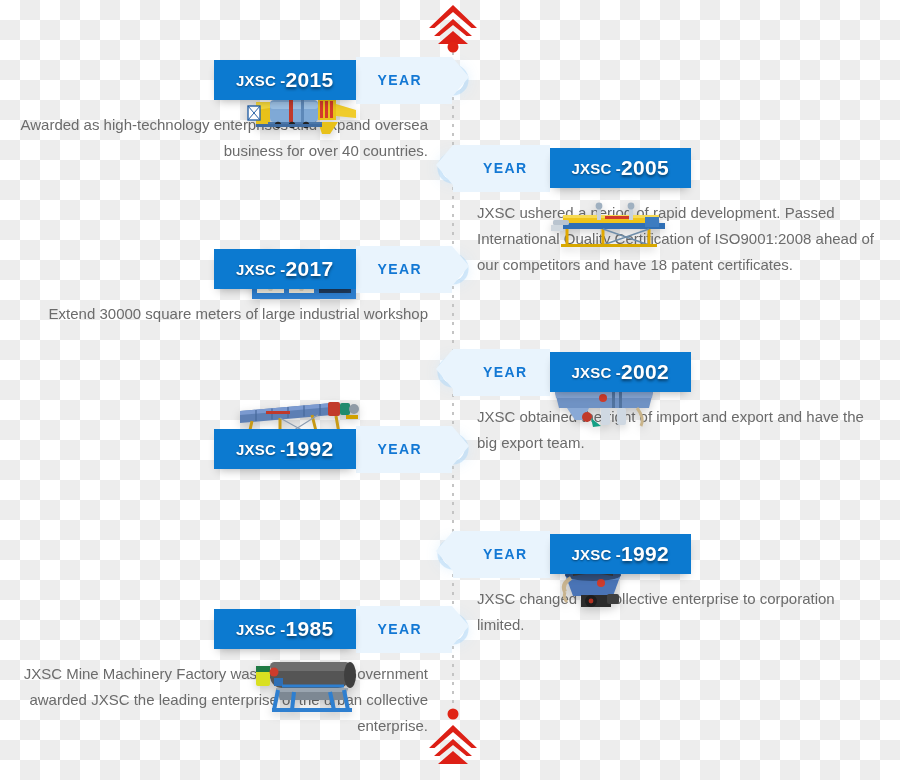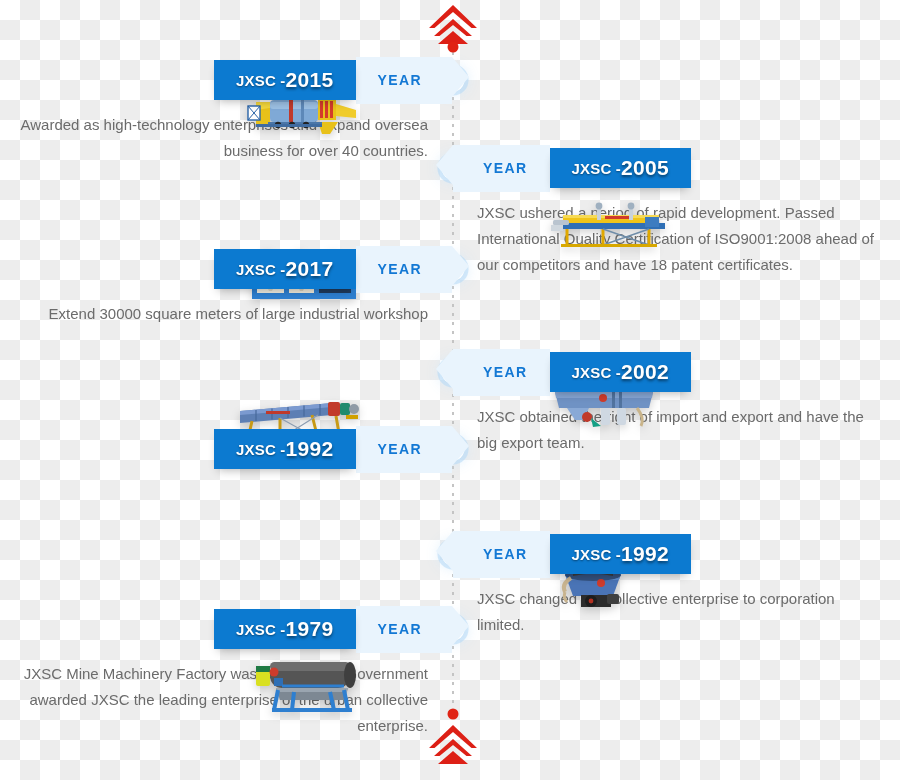--- a/index.html
+++ b/index.html
@@ -388,21 +388,21 @@
             <path d="M96 34 L100 54"></path>
         </g>
         <rect x="24" y="52" width="80" height="4" fill="#2e7fd0"></rect>
         <path d="M34 30 L96 30" stroke="#2e7fd0" stroke-width="3"></path>
       </svg>
     </div>
 
     <div class="badge-line">
       <div class="jxsc-badge">
         <span class="lbl">JXSC -</span>
-        <span class="yr">1979</span>
+        <span class="yr">1985</span>
       </div>
       <div class="year-pill">
         <span>YEAR</span>
         <span class="tip"></span>
       </div>
     </div>
 
     <div class="desc">JXSC Mine Machinery Factory was established. Government awarded JXSC the leading enterprise of the urban collective enterprise.</div>
   </div>
 

